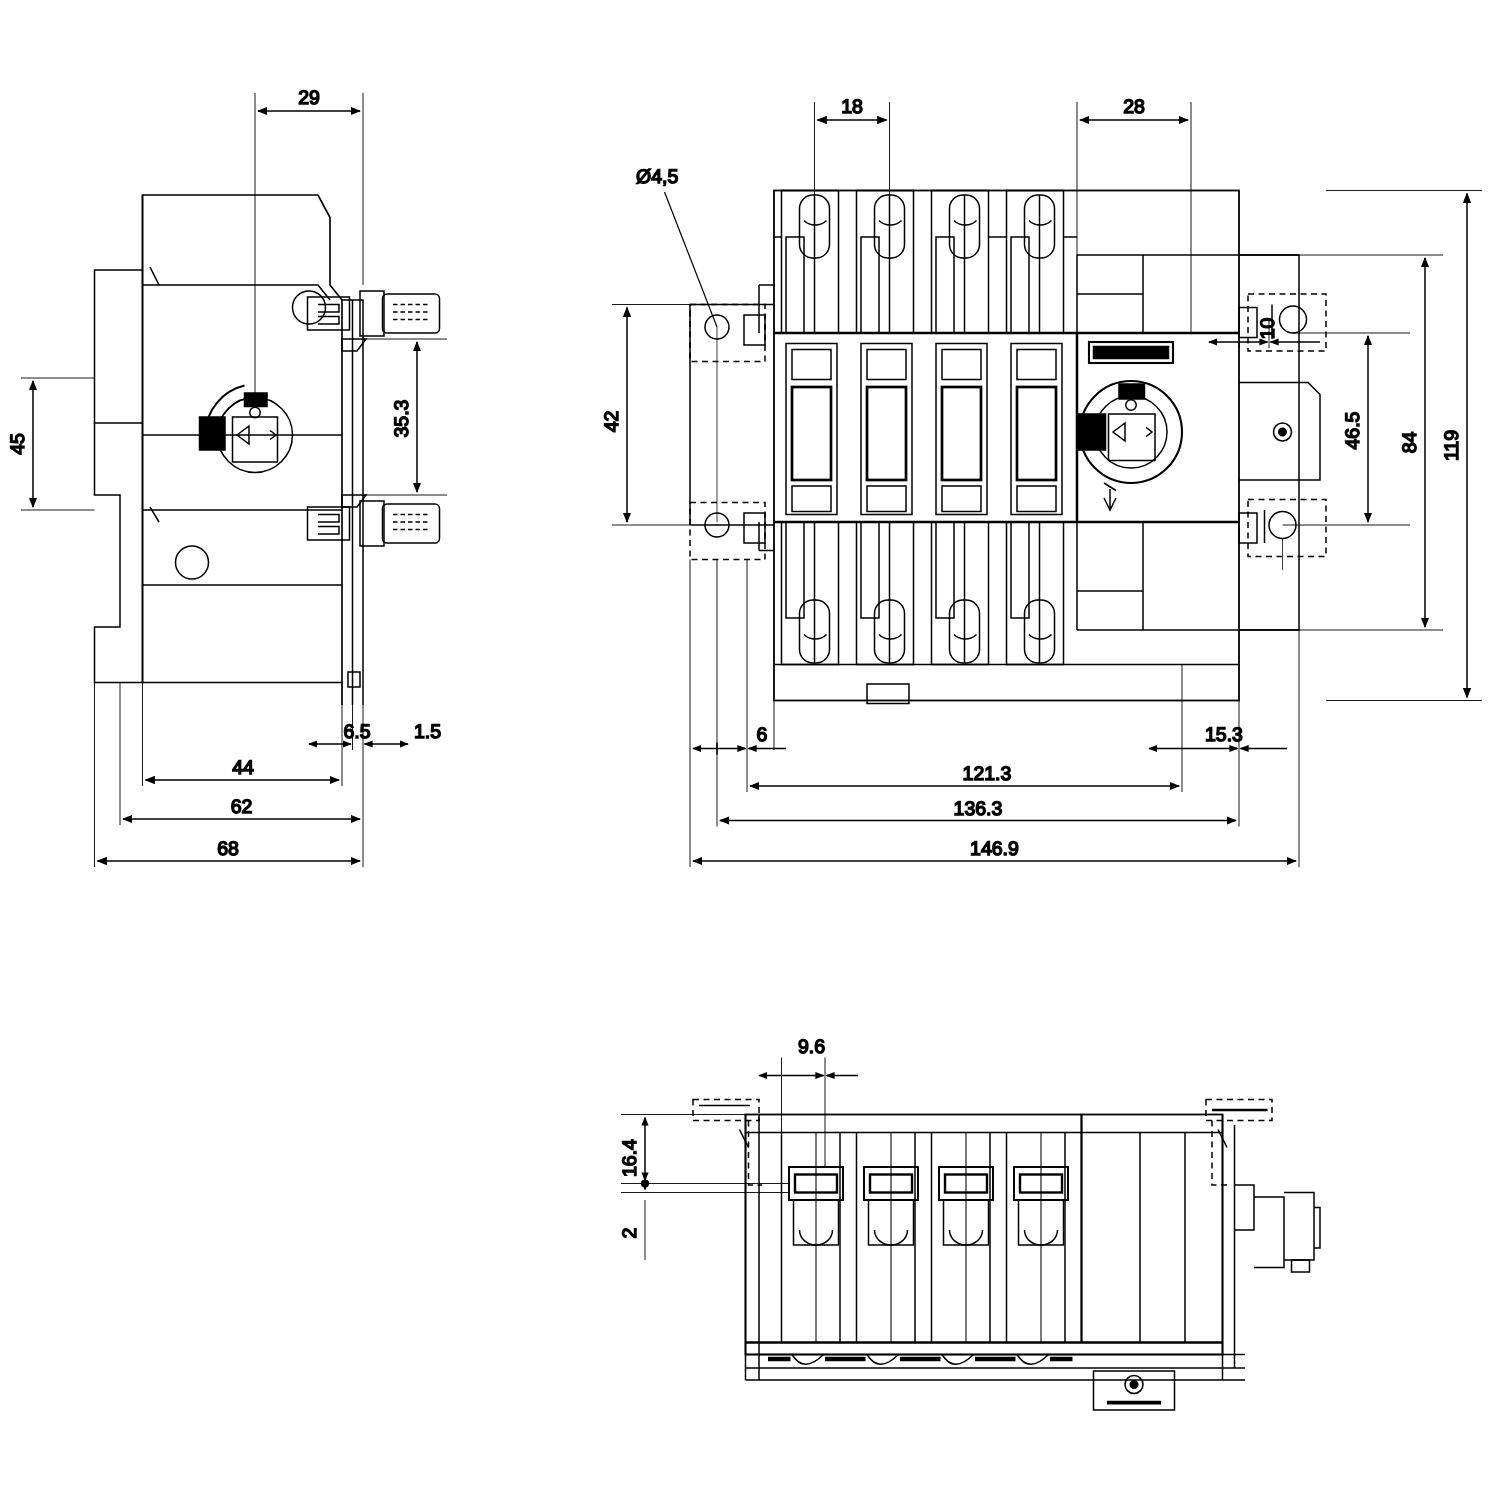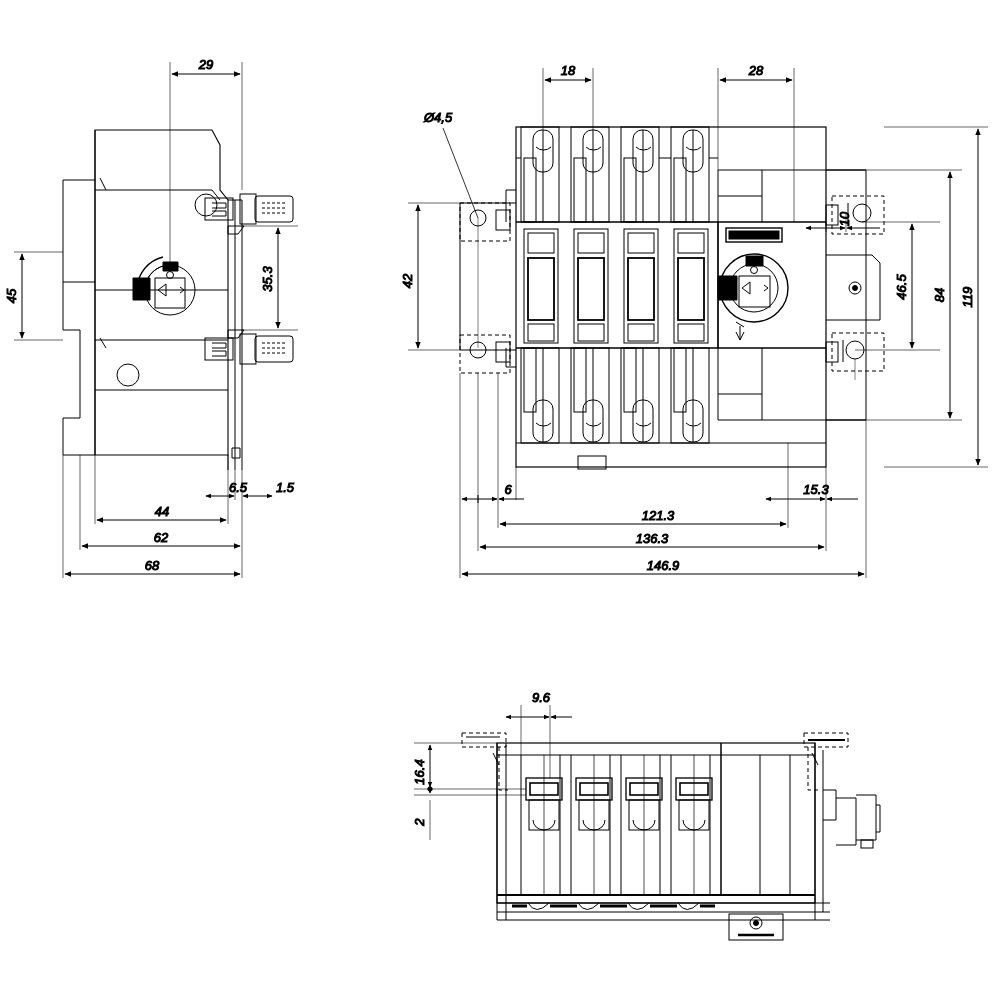--- a/index.html
+++ b/index.html
@@ -1,18 +1,18 @@
 <!DOCTYPE html>
 <html><head>
 <meta charset="utf-8">
 <style>
   html,body{margin:0;padding:0;background:#ffffff;}
   body{width:1000px;height:1000px;position:relative;overflow:hidden;
        font-family:"Liberation Sans", sans-serif;color:#000;}
-  #stage{position:absolute;left:0;top:0;width:1000px;height:1000px;font-style:italic;}
+  #stage{position:absolute;left:0;top:0;width:1000px;height:1000px;}
   svg{display:block;}
   .dimtxt{font-family:"Liberation Sans", sans-serif;font-size:13px;fill:#000;}
   .brand{font-family:"Liberation Sans", sans-serif;font-size:9px;fill:#000;letter-spacing:0.4px;}
   .knobtxt{font-family:"Liberation Sans", sans-serif;font-size:6px;fill:#000;}
 </style>
 </head>
 <body>
 
 <div id="stage">
 <svg width="1000" height="1000" viewBox="0 0 1000 1000" shape-rendering="geometricPrecision">

